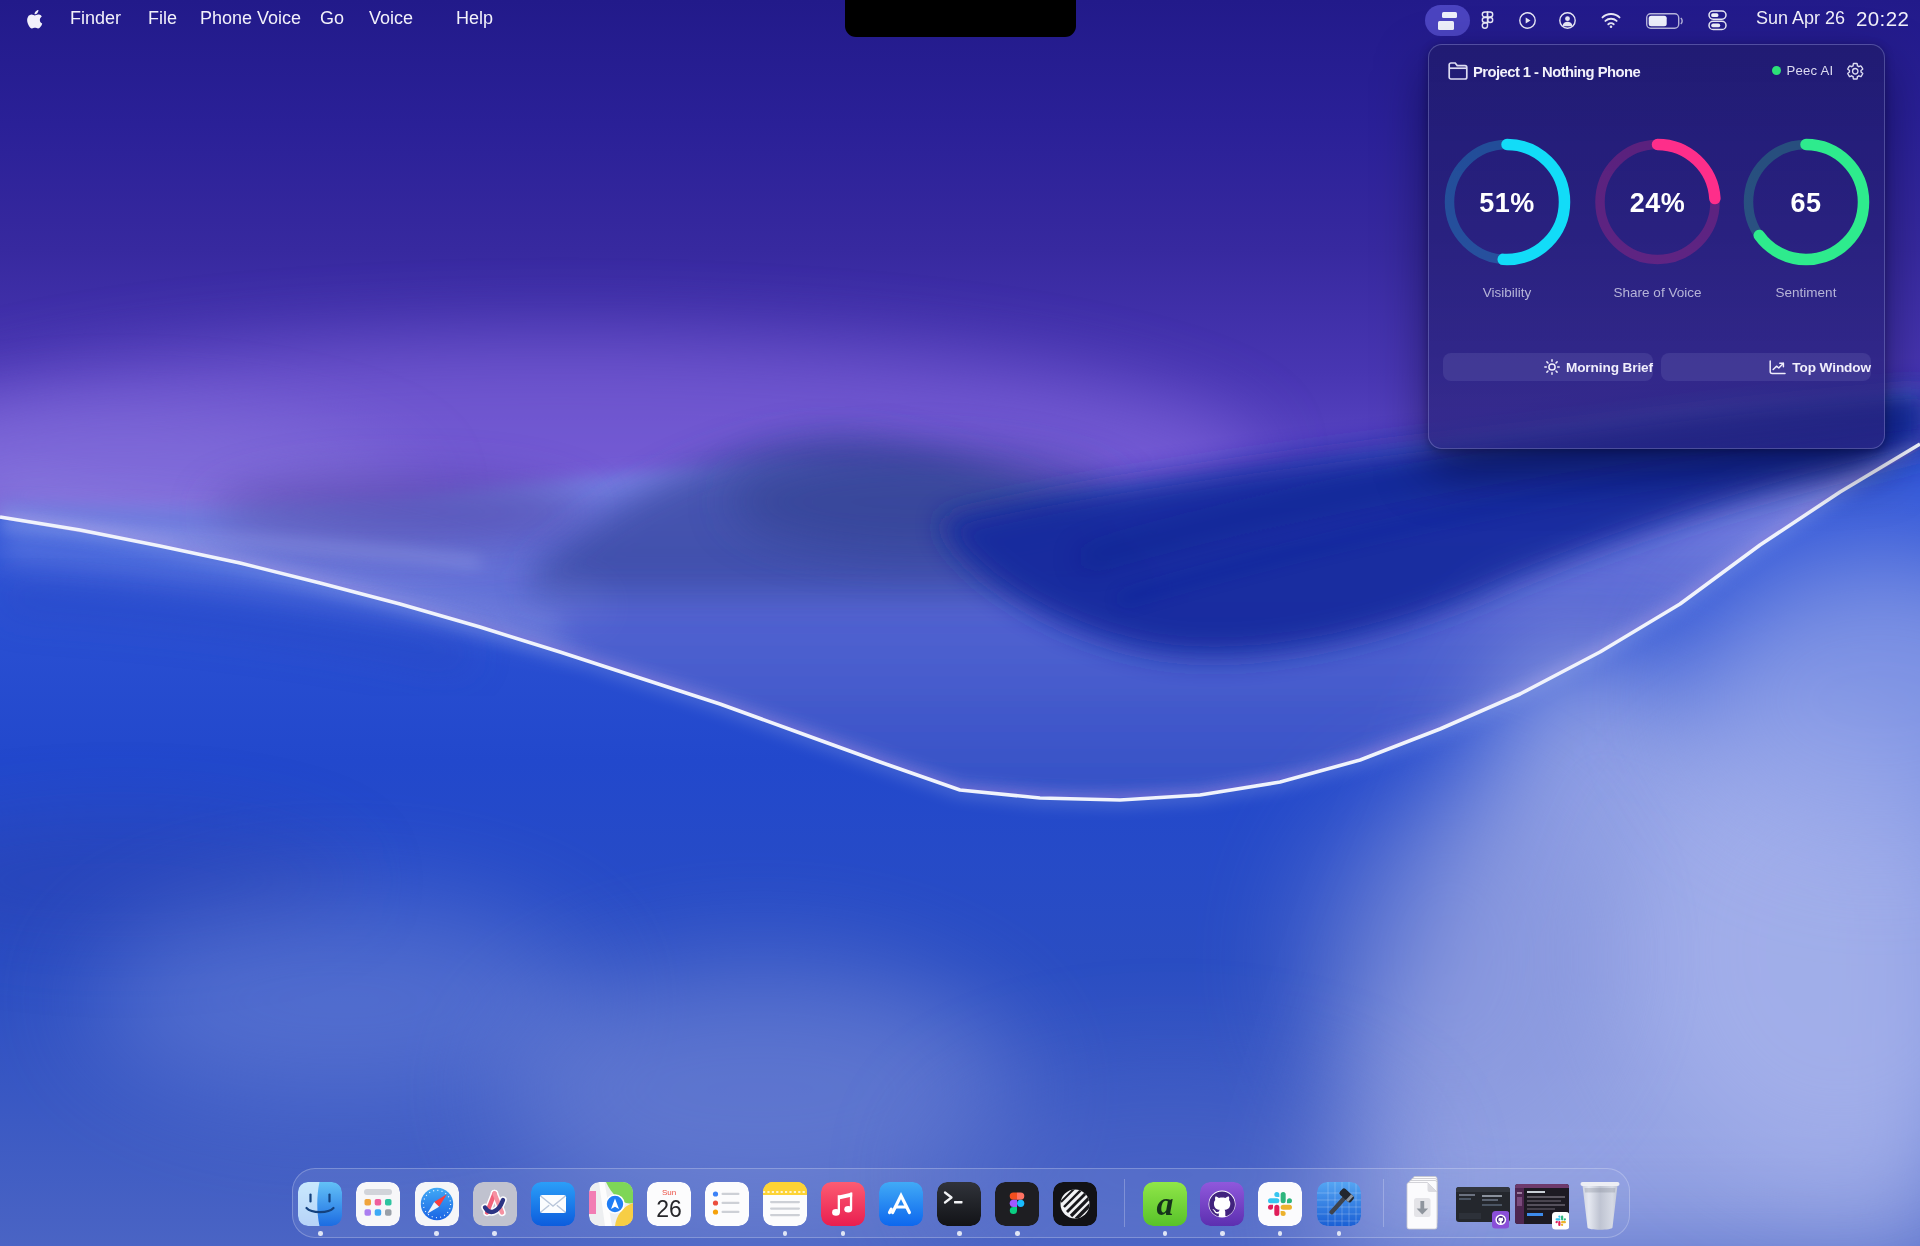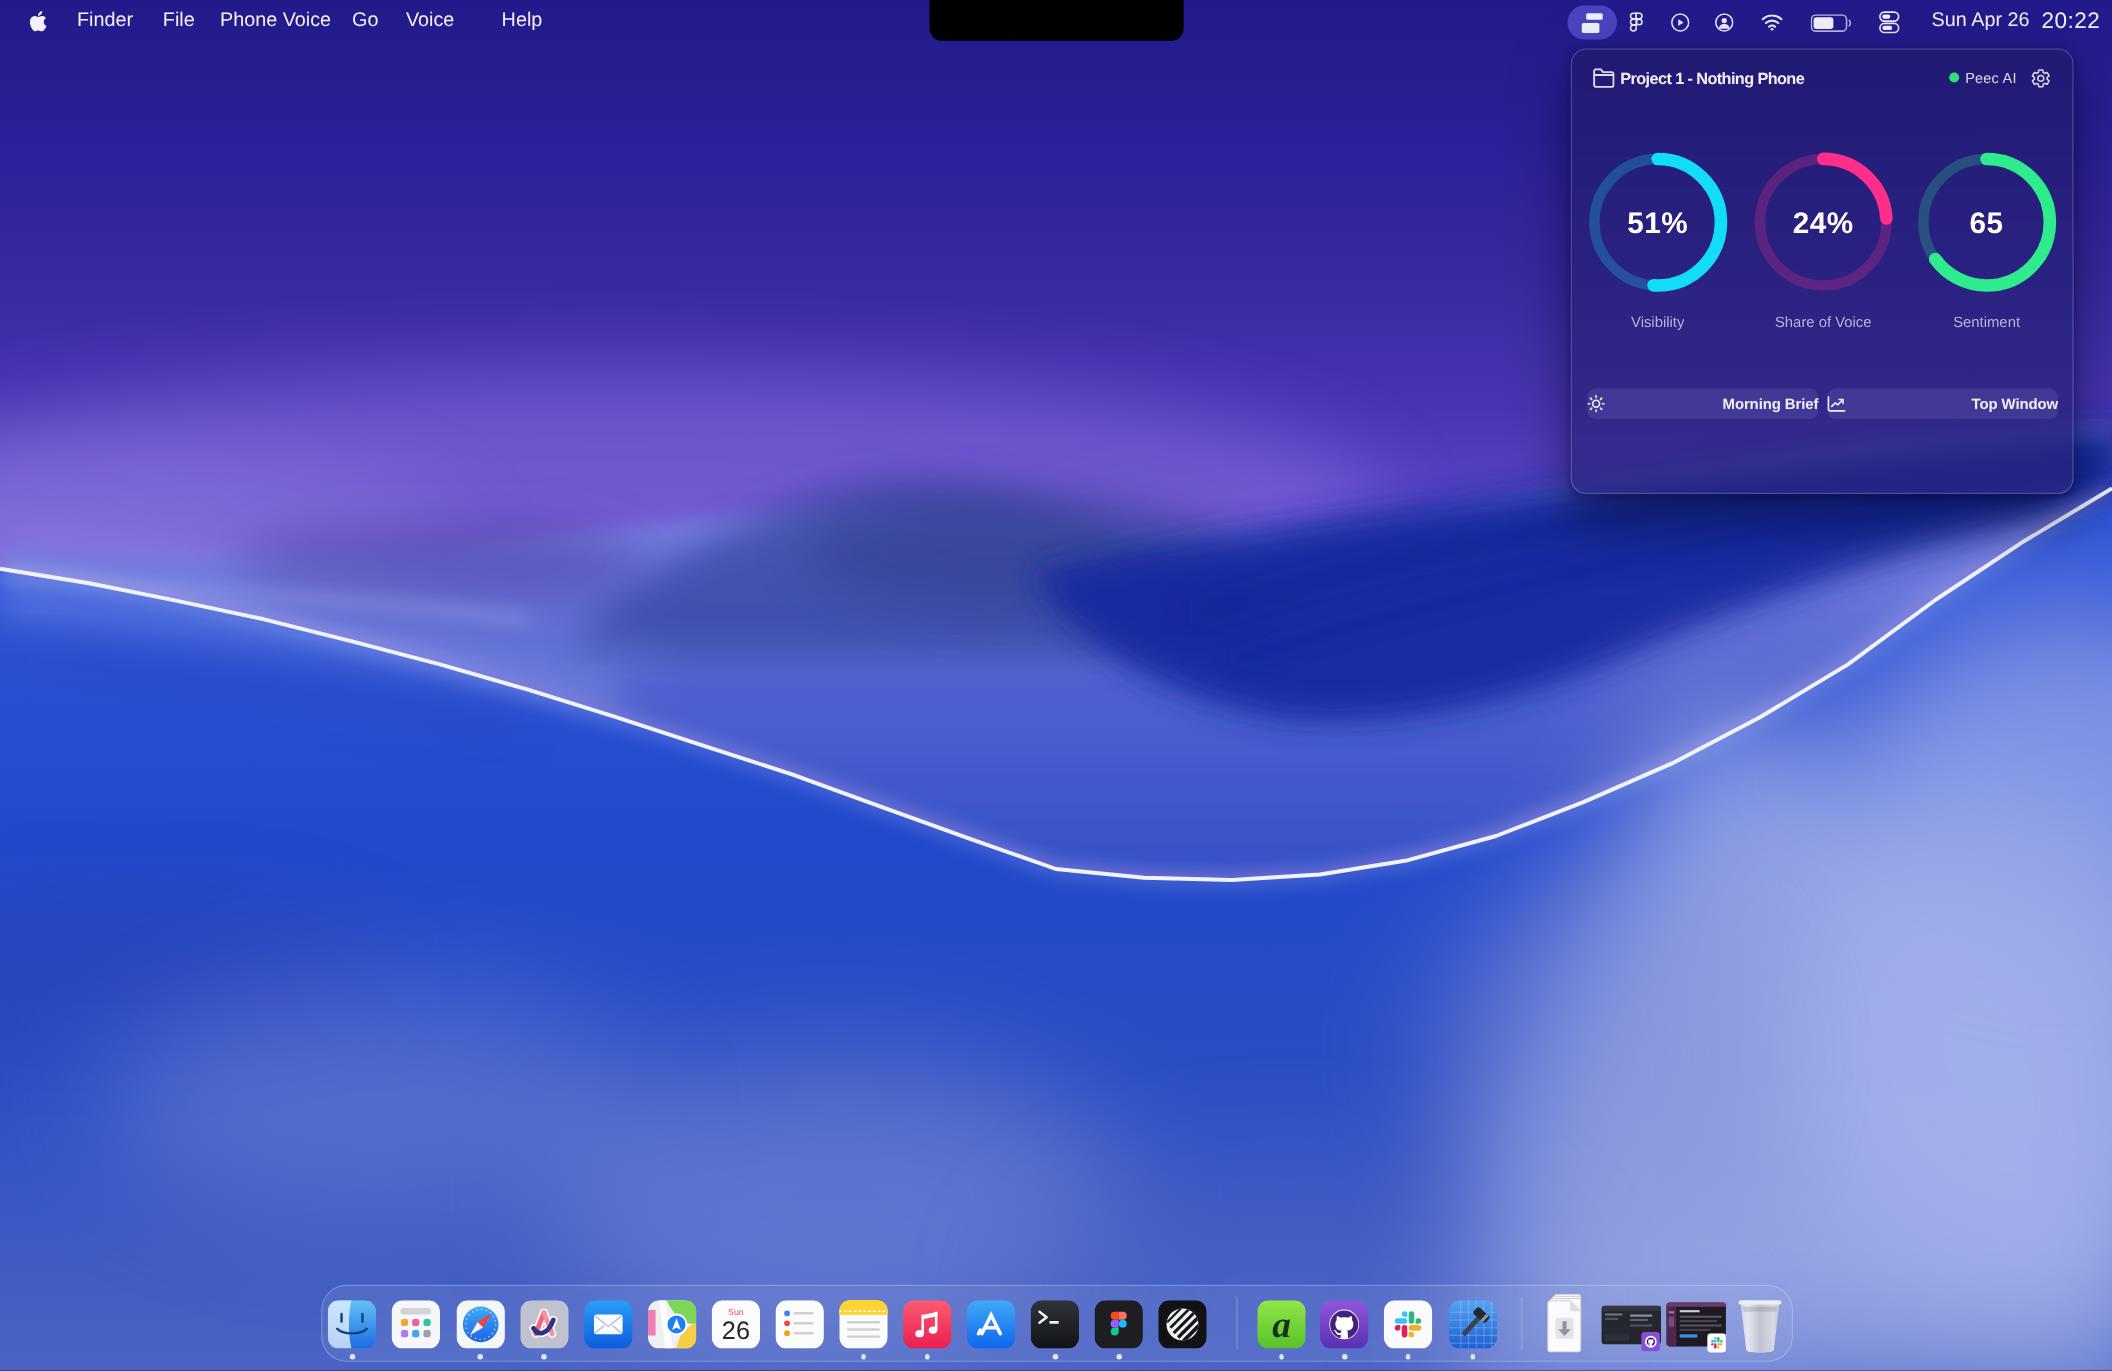--- a/index.html
+++ b/index.html
@@ -12,21 +12,21 @@
   #notch{position:absolute;left:845px;top:0;width:231px;height:37px;background:#000;border-radius:0 0 11px 11px;}
   
   #panel{position:absolute;left:1428px;top:44px;width:457px;height:405px;border-radius:14px;
     background:linear-gradient(180deg,rgba(32,27,108,.78) 0%,rgba(38,32,118,.72) 55%,rgba(42,35,122,.68) 100%);
     border:1px solid rgba(150,155,215,.38);
     box-shadow:0 22px 50px rgba(4,4,32,.5), 0 2px 8px rgba(4,4,32,.35);
     box-sizing:border-box;}
   .ringlabel{position:absolute;top:228px;width:140px;text-align:center;font-size:13.5px;color:#b6b4d8;margin-top:12px;}
   .ringnum{position:absolute;top:143px;width:140px;text-align:center;font-size:27px;font-weight:bold;color:#fff;letter-spacing:.5px;}
   .pbtn{position:absolute;top:308px;width:210px;height:28px;border-radius:8px;background:rgba(210,215,255,.10);
-    display:flex;align-items:center;justify-content:space-between;gap:6px;color:#f0eefc;font-size:13.6px;font-weight:bold;letter-spacing:-0.1px;}
+    display:flex;align-items:center;justify-content:flex-end;gap:6px;color:#f0eefc;font-size:13.6px;font-weight:bold;letter-spacing:-0.1px;}
   #pinput{position:absolute;left:13px;top:347px;width:430px;height:42px;border-radius:18px;box-sizing:border-box;
     border:1.5px solid transparent;
     background:linear-gradient(#312d7e,#312d7e) padding-box,
       linear-gradient(100deg,#6f63c4 0%,#6a7fd6 25%,#8a74b6 50%,#b08492 75%,#c28f70 92%,#c6936e 100%) border-box;}
   #pinput .ph{position:absolute;left:16px;top:0;line-height:39px;font-size:17px;color:#a3a1c6;}
   #sendbtn{position:absolute;right:11px;top:8px;width:23px;height:23px;border-radius:50%;background:#b5b5d6;}
   
   #dock{position:absolute;left:292px;top:1168px;width:1338px;height:70px;border-radius:23px;
     background:rgba(168,182,228,.14);border:1px solid rgba(255,255,255,.24);box-sizing:border-box;}
   .dicon{position:absolute;top:1182px;width:44px;height:44px;border-radius:10px;}

